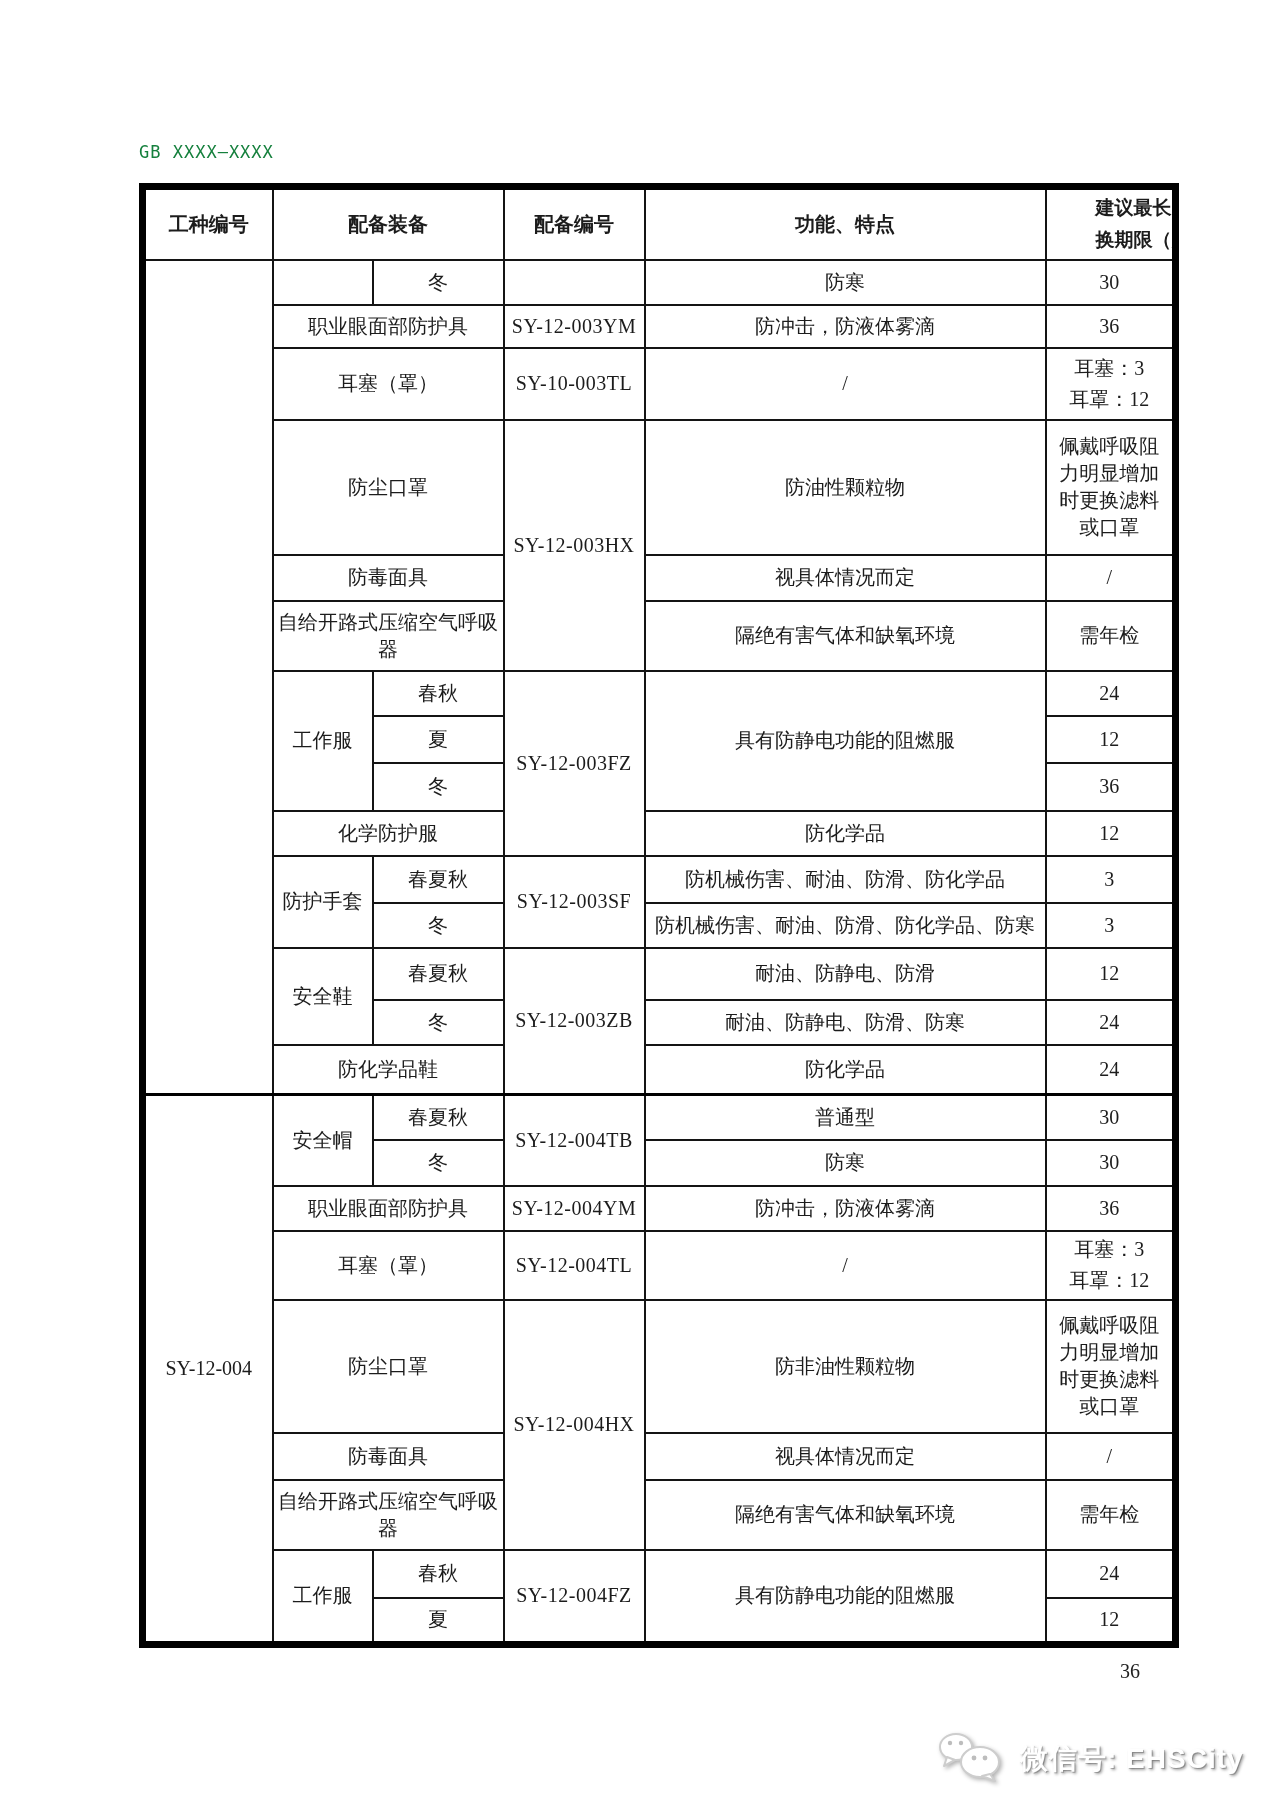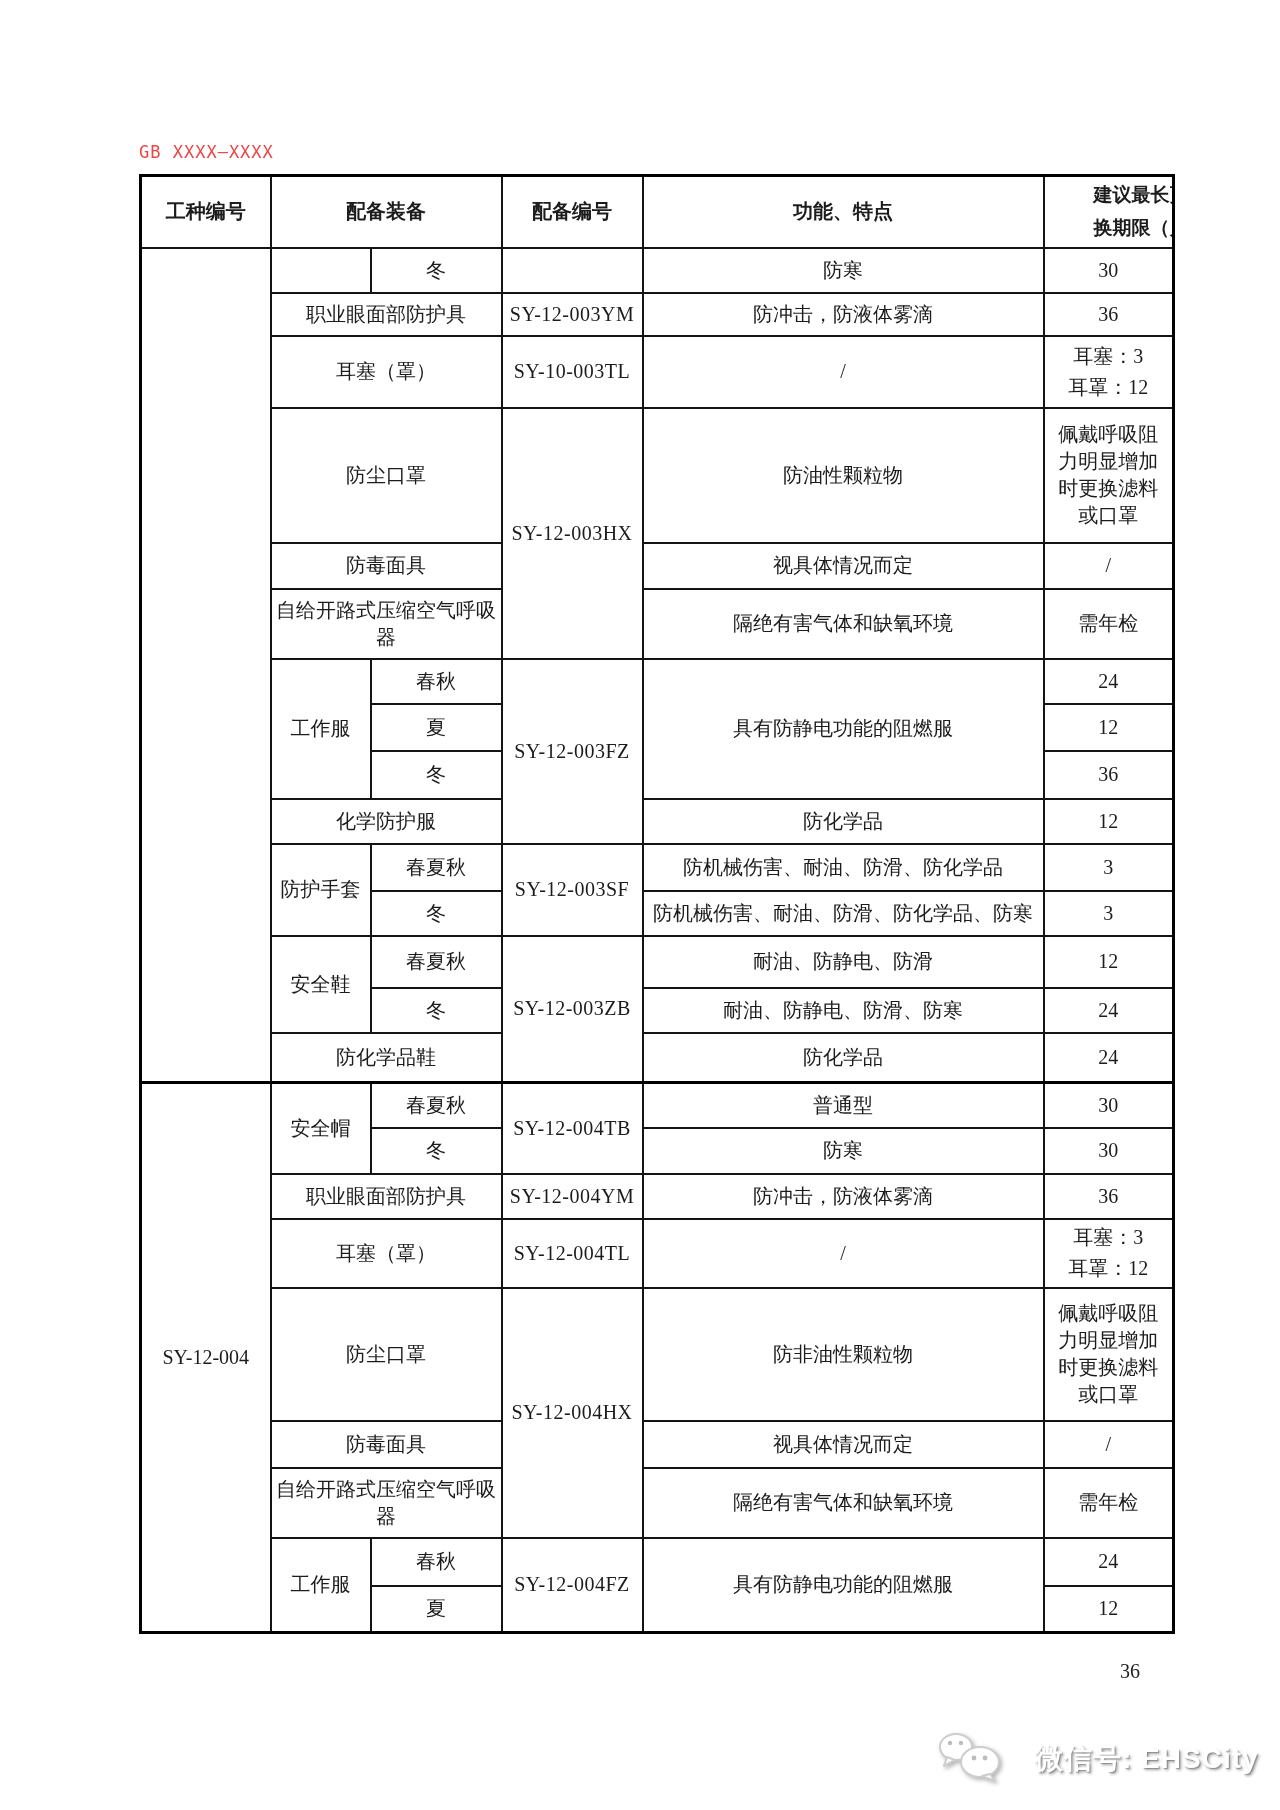--- a/index.html
+++ b/index.html
@@ -4,27 +4,27 @@
 <title>Document</title>
 <style>
   html,body{margin:0;padding:0;}
   body{
     width:1280px;height:1810px;position:relative;background:#ffffff;
     font-family:"Liberation Serif","DejaVu Serif",serif;color:#000;
   }
   .doc-code{
     position:absolute;left:139px;top:142px;
     font-family:"DejaVu Sans Mono","Liberation Mono",monospace;
-    font-size:17px;letter-spacing:1px;color:#ef4444;
+    font-size:17px;letter-spacing:1px;color:#15803d;
   }
   table.ppe{
-    position:absolute;left:139px;top:174px;
+    position:absolute;left:139px;top:183px;
     border-collapse:collapse;table-layout:fixed;
     width:1033px;
-    border:3px solid #000000;
+    border:7px solid #000000;
   }
   table.ppe td{
     border:2px solid #141414;
     font-size:20px;line-height:1.35;
     text-align:center;vertical-align:middle;
     padding:2px 4px;overflow:hidden;
     color:#1c1c1c;
   }
   td.hd{font-weight:bold;border-bottom:3px solid #000;font-size:20px;}
   td.hd .hline{white-space:nowrap;line-height:1.7;font-size:19px;margin-left:45px;}
@@ -33,21 +33,21 @@
   td.code{white-space:nowrap;letter-spacing:0.5px;}
   td.term-multi{padding:2px 12px;margin-top:40px;}
   td.pad14{padding:2px 14px;}
   .tline{white-space:nowrap;line-height:1.55;}
   .page-number{
     position:absolute;left:1100px;top:1660px;width:60px;
     font-size:20px;text-align:center;color:#222;
   }
   .wechat-footer{
     position:absolute;left:935px;top:1731px;
-    display:flex;align-items:center;gap:28px;
+    display:flex;align-items:center;gap:13px;
   }
   .wechat-footer .wc-label{
     font-family:"Liberation Sans","DejaVu Sans",sans-serif;
     font-size:28px;font-weight:bold;color:#ffffff;
     text-shadow:2px 2px 3px rgba(0,0,0,0.38),-1px -1px 1px rgba(255,255,255,0.9),1px 1px 0 #c9c9c9;
     letter-spacing:1px;white-space:nowrap;
   }
   .wc-icon{filter:drop-shadow(2px 2px 2px rgba(0,0,0,0.30));}
 </style>
 </head>

